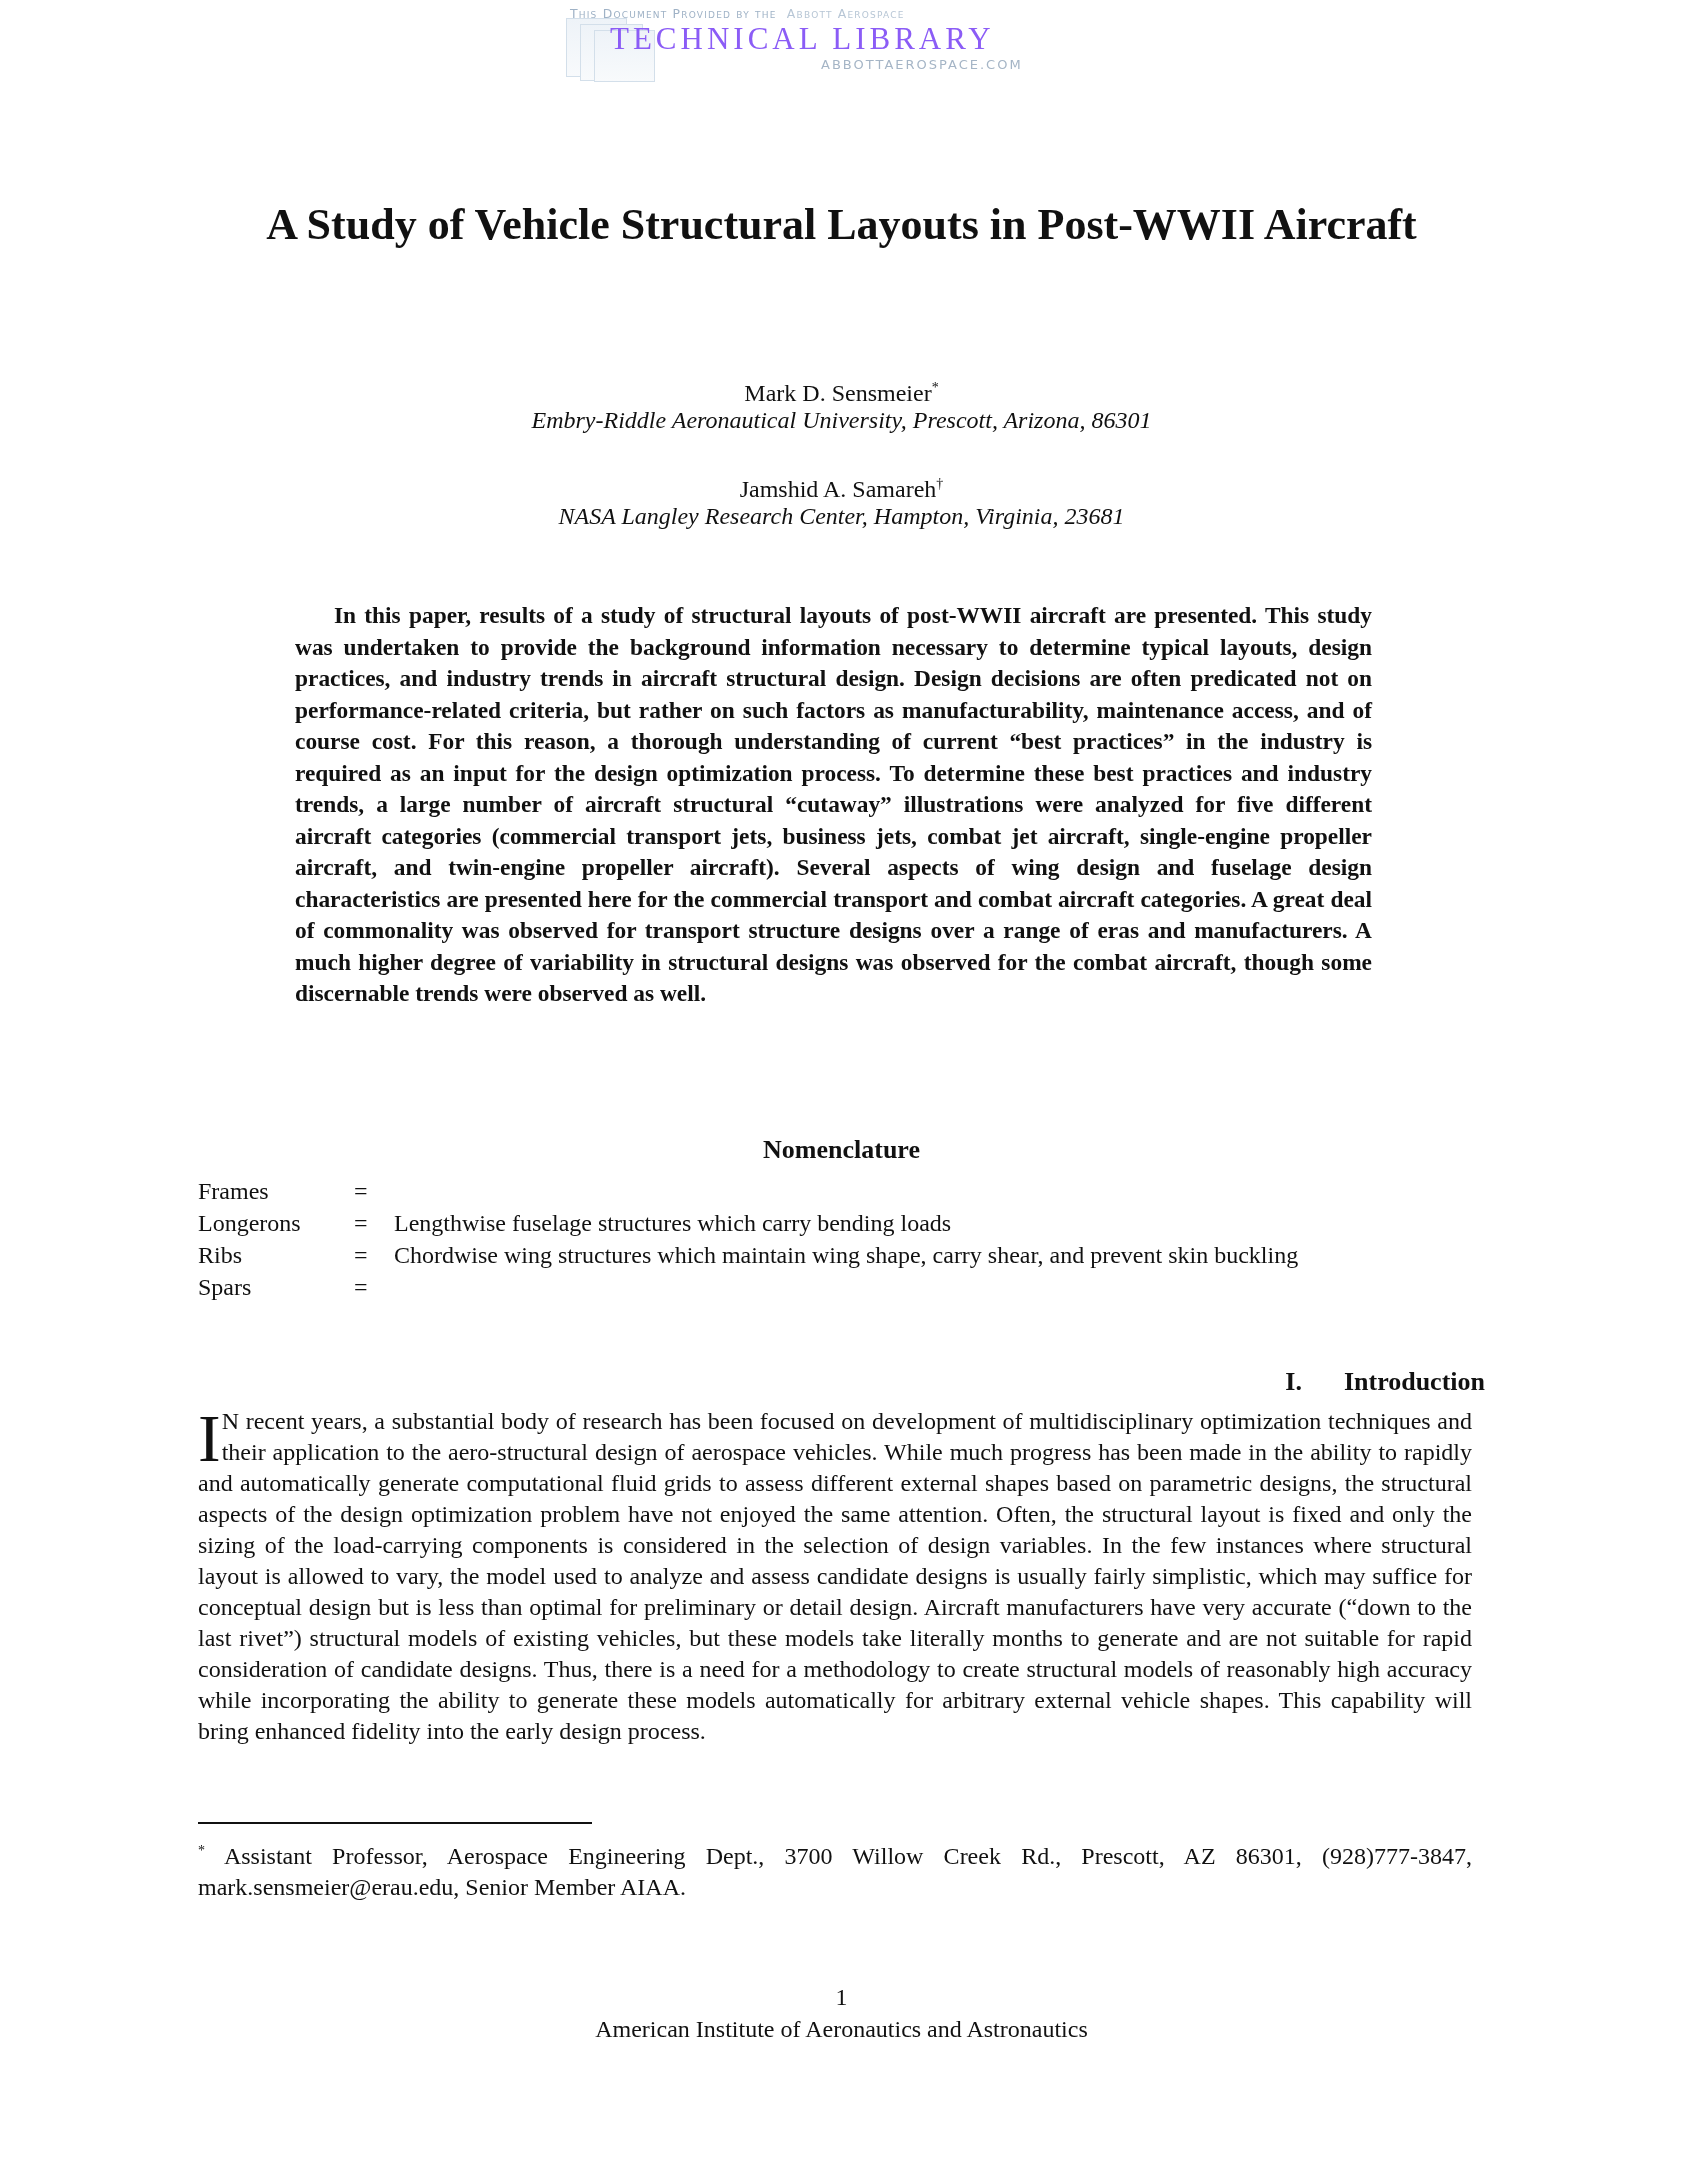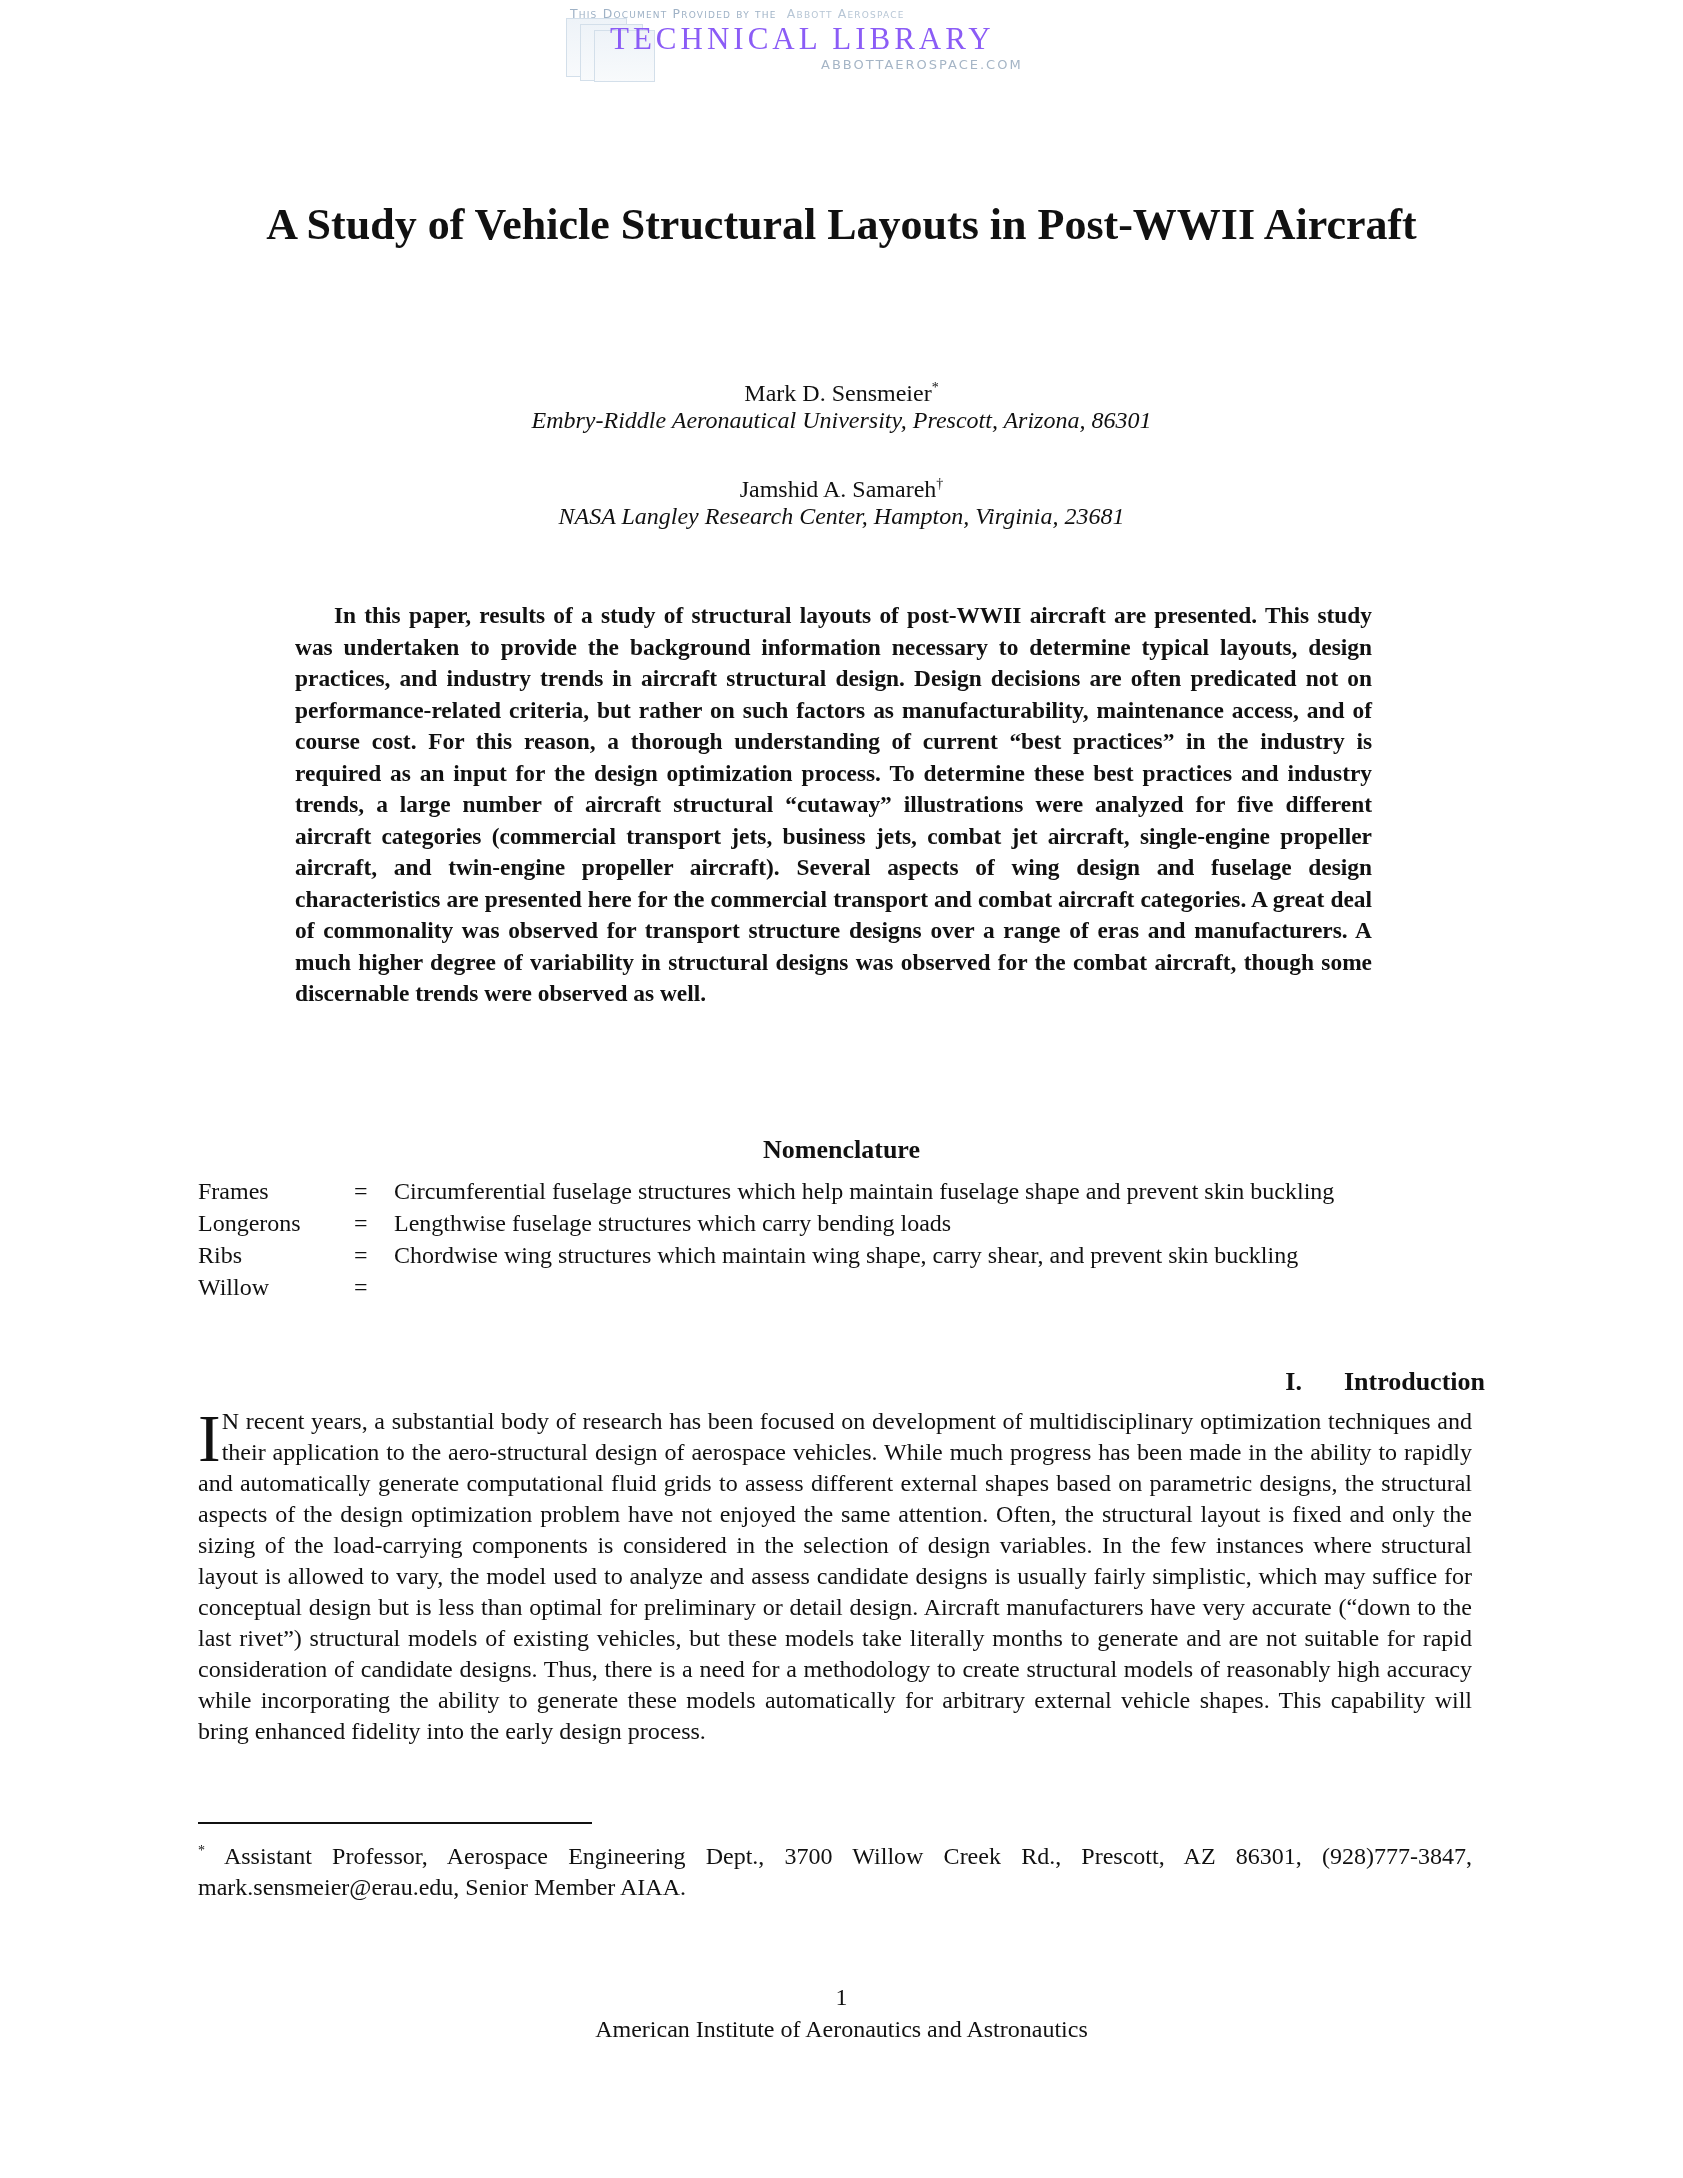--- a/index.html
+++ b/index.html
@@ -74,34 +74,33 @@
 </div>
 <div class="abs affil" style="top:501px;">NASA Langley Research Center, Hampton, Virginia, 23681</div>
 
 <div class="abs abstract">In this paper, results of a study of structural layouts of post-WWII aircraft are presented.  This study was undertaken to provide the background information necessary to determine typical layouts, design practices, and industry trends in aircraft structural design.  Design decisions are often predicated not on performance-related criteria, but rather on such factors as manufacturability, maintenance access, and of course cost.  For this reason, a thorough understanding of current “best practices” in the industry is required as an input for the design optimization process.  To determine these best practices and industry trends, a large number of aircraft structural “cutaway” illustrations were analyzed for five different aircraft categories (commercial transport jets, business jets, combat jet aircraft, single-engine propeller aircraft, and twin-engine propeller aircraft).  Several aspects of wing design and fuselage design characteristics are presented here for the commercial transport and combat aircraft categories.  A great deal of commonality was observed for transport structure designs over a range of eras and manufacturers.  A much higher degree of variability in structural designs was observed for the combat aircraft, though some discernable trends were observed as well.</div>
 
 <div class="abs nom-head">Nomenclature</div>
 <div class="abs nom-table">
   <div class="nom-row">
     <span class="nom-term">Frames</span>
     <span class="nom-eq">=</span>
-    <span>Circumferential fuselage structures which help maintain fuselage shape and prevent skin buckling</span>
   </div>
   <div class="nom-row">
     <span class="nom-term">Longerons</span>
     <span class="nom-eq">=</span>
     <span>Lengthwise fuselage structures which carry bending loads</span>
   </div>
   <div class="nom-row">
     <span class="nom-term">Ribs</span>
     <span class="nom-eq">=</span>
     <span>Chordwise wing structures which maintain wing shape, carry shear, and prevent skin buckling</span>
   </div>
   <div class="nom-row">
-    <span class="nom-term">Willow</span>
+    <span class="nom-term">Spars</span>
     <span class="nom-eq">=</span>
   </div>
 </div>
 
 <div class="abs sec-head">
   <span class="num">I.</span><span>Introduction</span>
 </div>
 <div class="abs intro">
   <span class="dropcap">I</span><span>N recent years, a substantial body of research has been focused on development of multidisciplinary optimization techniques and their application to the aero-structural design of aerospace vehicles.  While much progress has been made in the ability to rapidly and automatically generate computational fluid grids to assess different external shapes based on parametric designs, the structural aspects of the design optimization problem have not enjoyed the same attention.  Often, the structural layout is fixed and only the sizing of the load-carrying components is considered in the selection of design variables.  In the few instances where structural layout is allowed to vary, the model used to analyze and assess candidate designs is usually fairly simplistic, which may suffice for conceptual design but is less than optimal for preliminary or detail design.  Aircraft manufacturers have very accurate (“down to the last rivet”) structural models of existing vehicles, but these models take literally months to generate and are not suitable for rapid consideration of candidate designs.  Thus, there is a need for a methodology to create structural models of reasonably high accuracy while incorporating the ability to generate these models automatically for arbitrary external vehicle shapes.  This capability will bring enhanced fidelity into the early design process.</span>
 </div>

